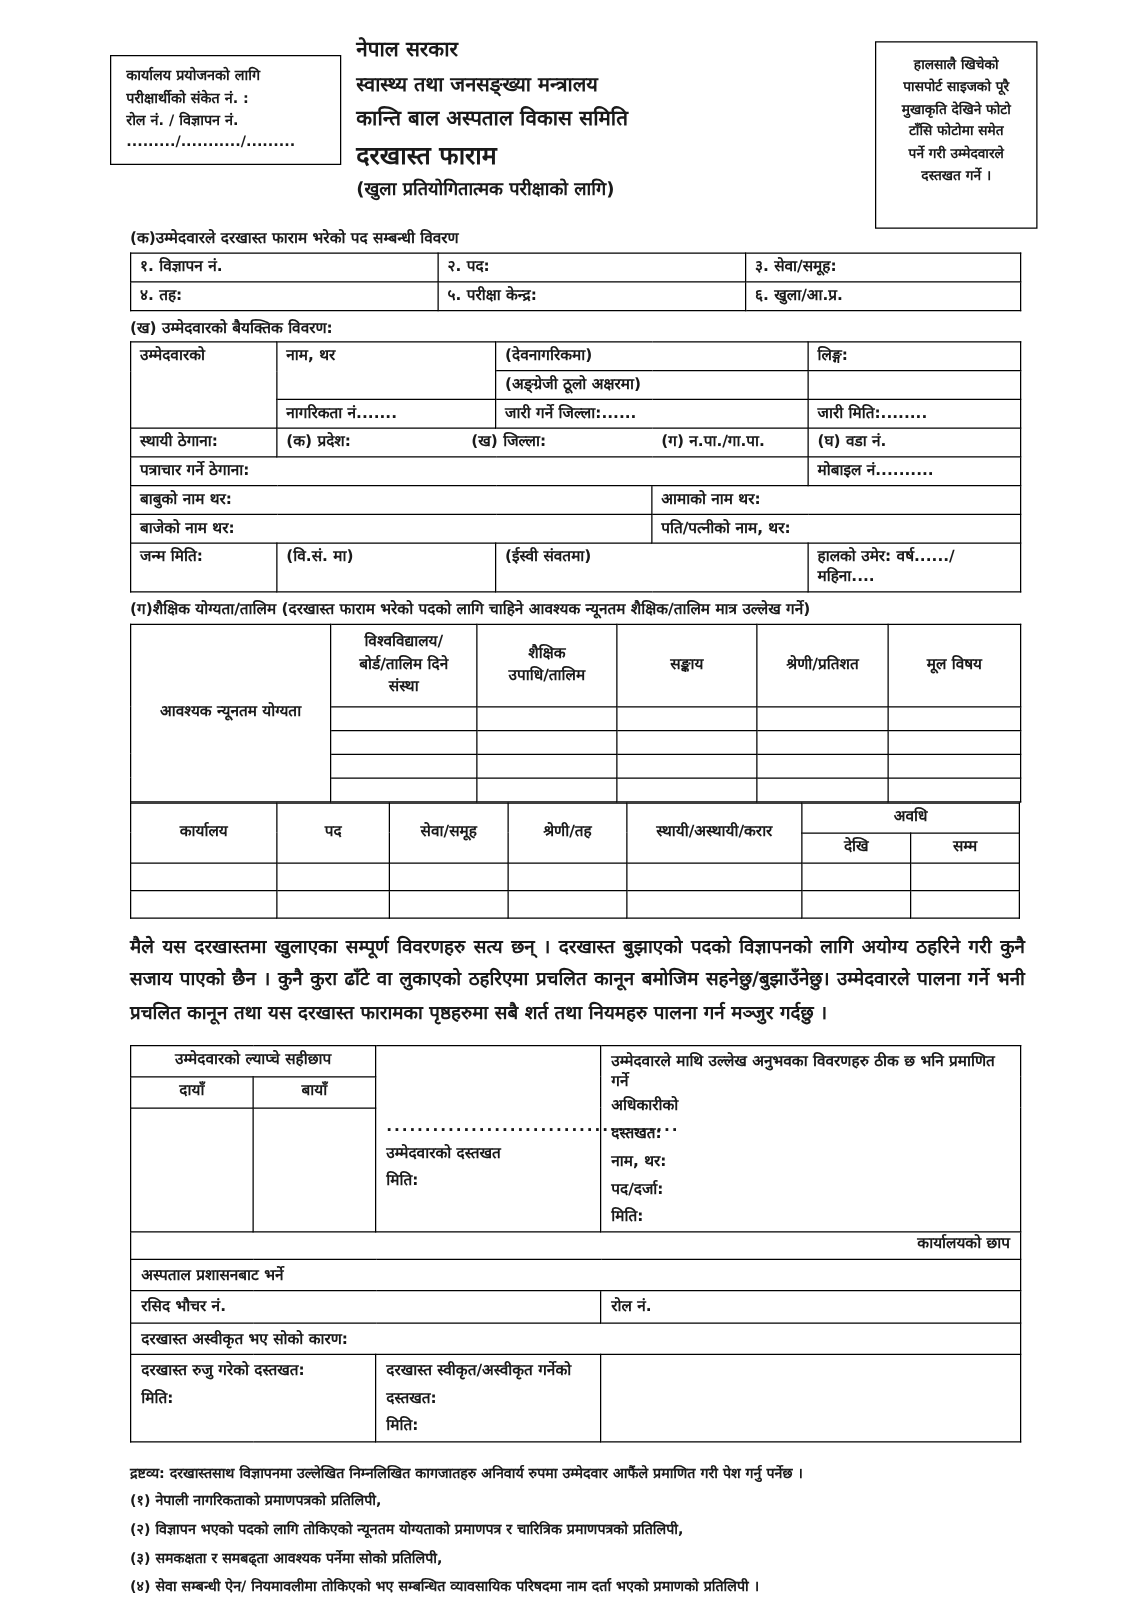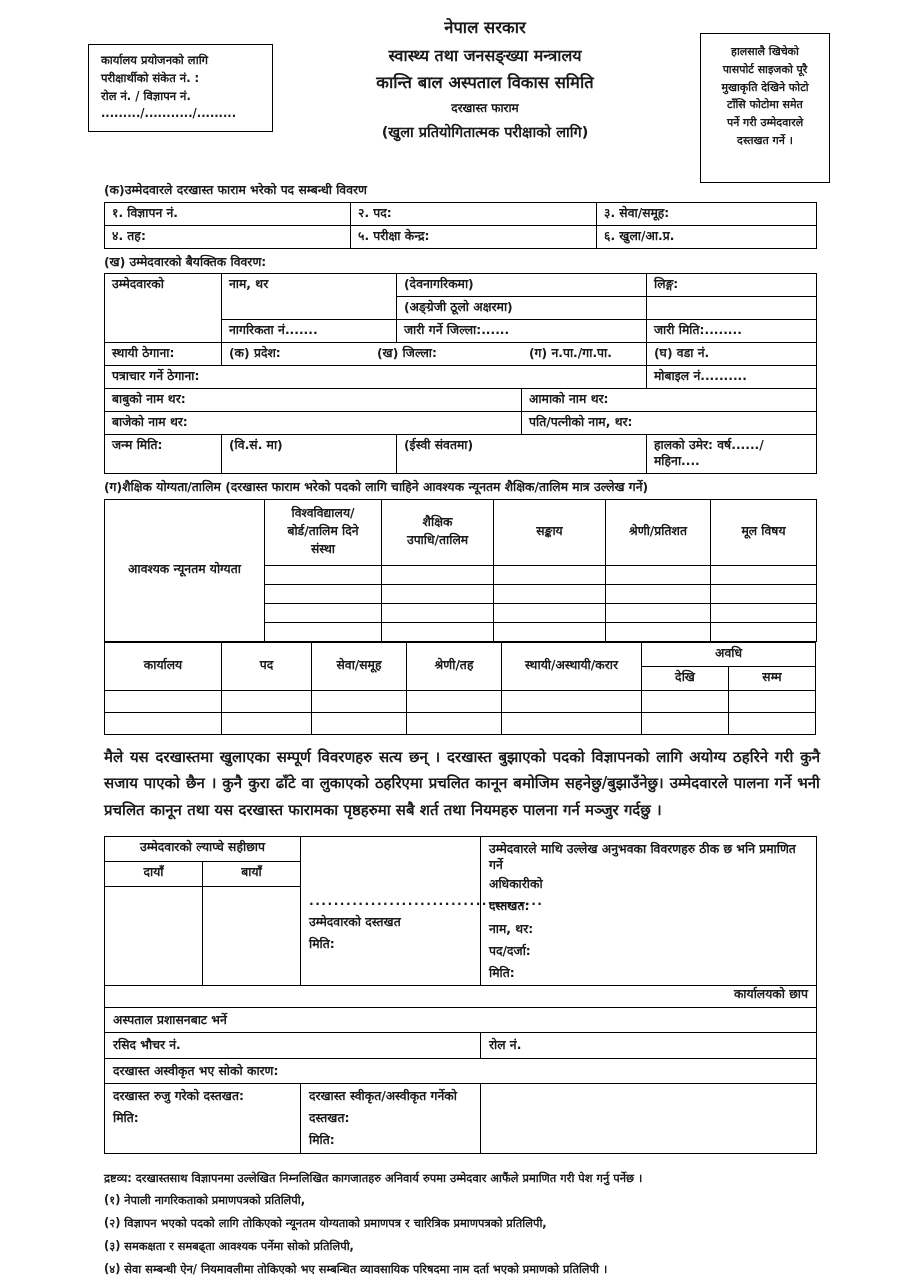--- a/index.html
+++ b/index.html
@@ -48,29 +48,29 @@
     border: 1.6px solid #000;
     padding: 9px 6px 0 6px;
     font-size: 11px;
     line-height: 1.62;
     text-align: center;
     font-weight: 600;
   }
   .title-block {
     position: absolute;
     left: 285px;
-    top: 20px;
+    top: 32px;
     width: 400px;
-    text-align: center;
+    text-align: left;
   }
   .title-block div { font-weight: 700; line-height: 1.0; }
   .t1 { font-size: 16.5px; margin-bottom: 11px; }
   .t2 { font-size: 16px; margin-bottom: 11px; }
   .t3 { font-size: 16.5px; margin-bottom: 11px; }
-  .t4 { font-size: 12px; margin-bottom: 11px; }
+  .t4 { font-size: 20px; margin-bottom: 11px; }
   .t5 { font-size: 14.5px; }
 
   
   .body-wrap { padding: 0 88px 0 104px; }
   .sec-label {
     font-size: 12.3px;
     font-weight: 600;
     margin: 2px 0 3px 0;
     line-height: 1.35;
   }

